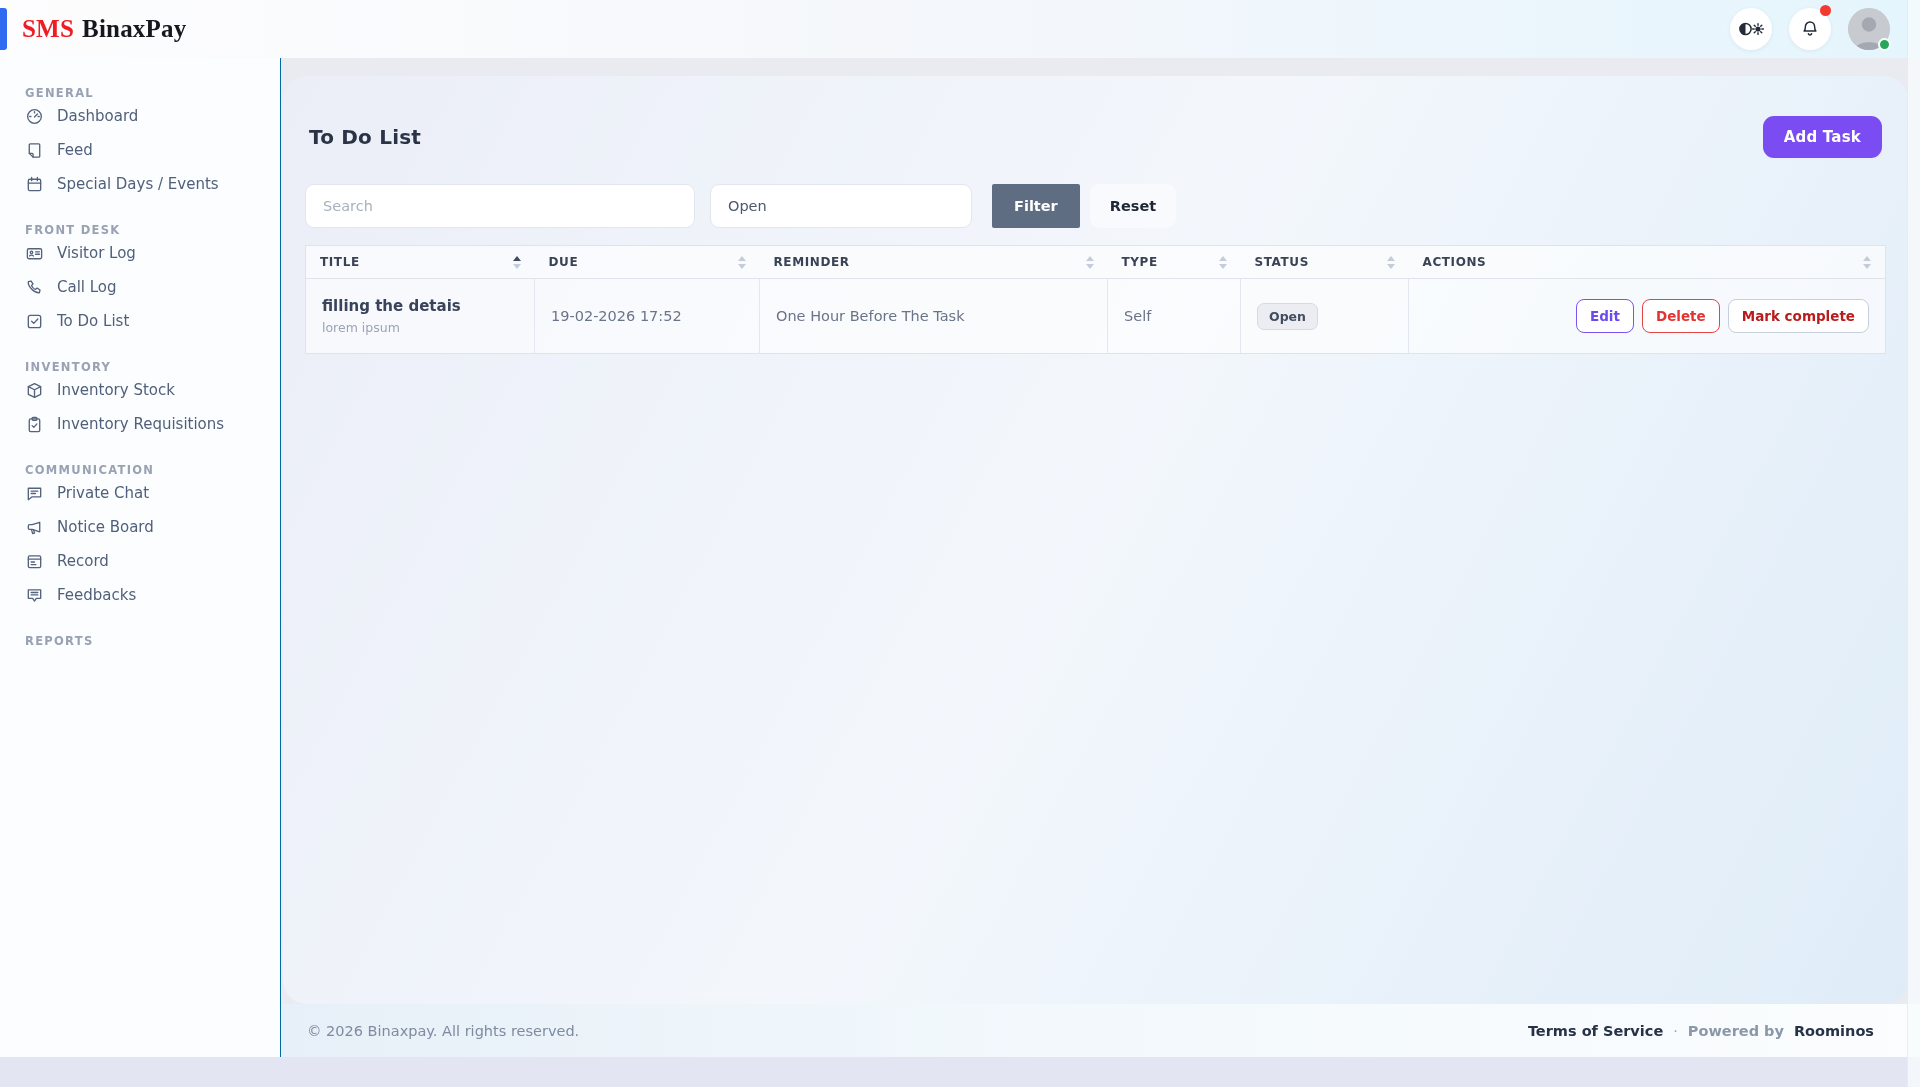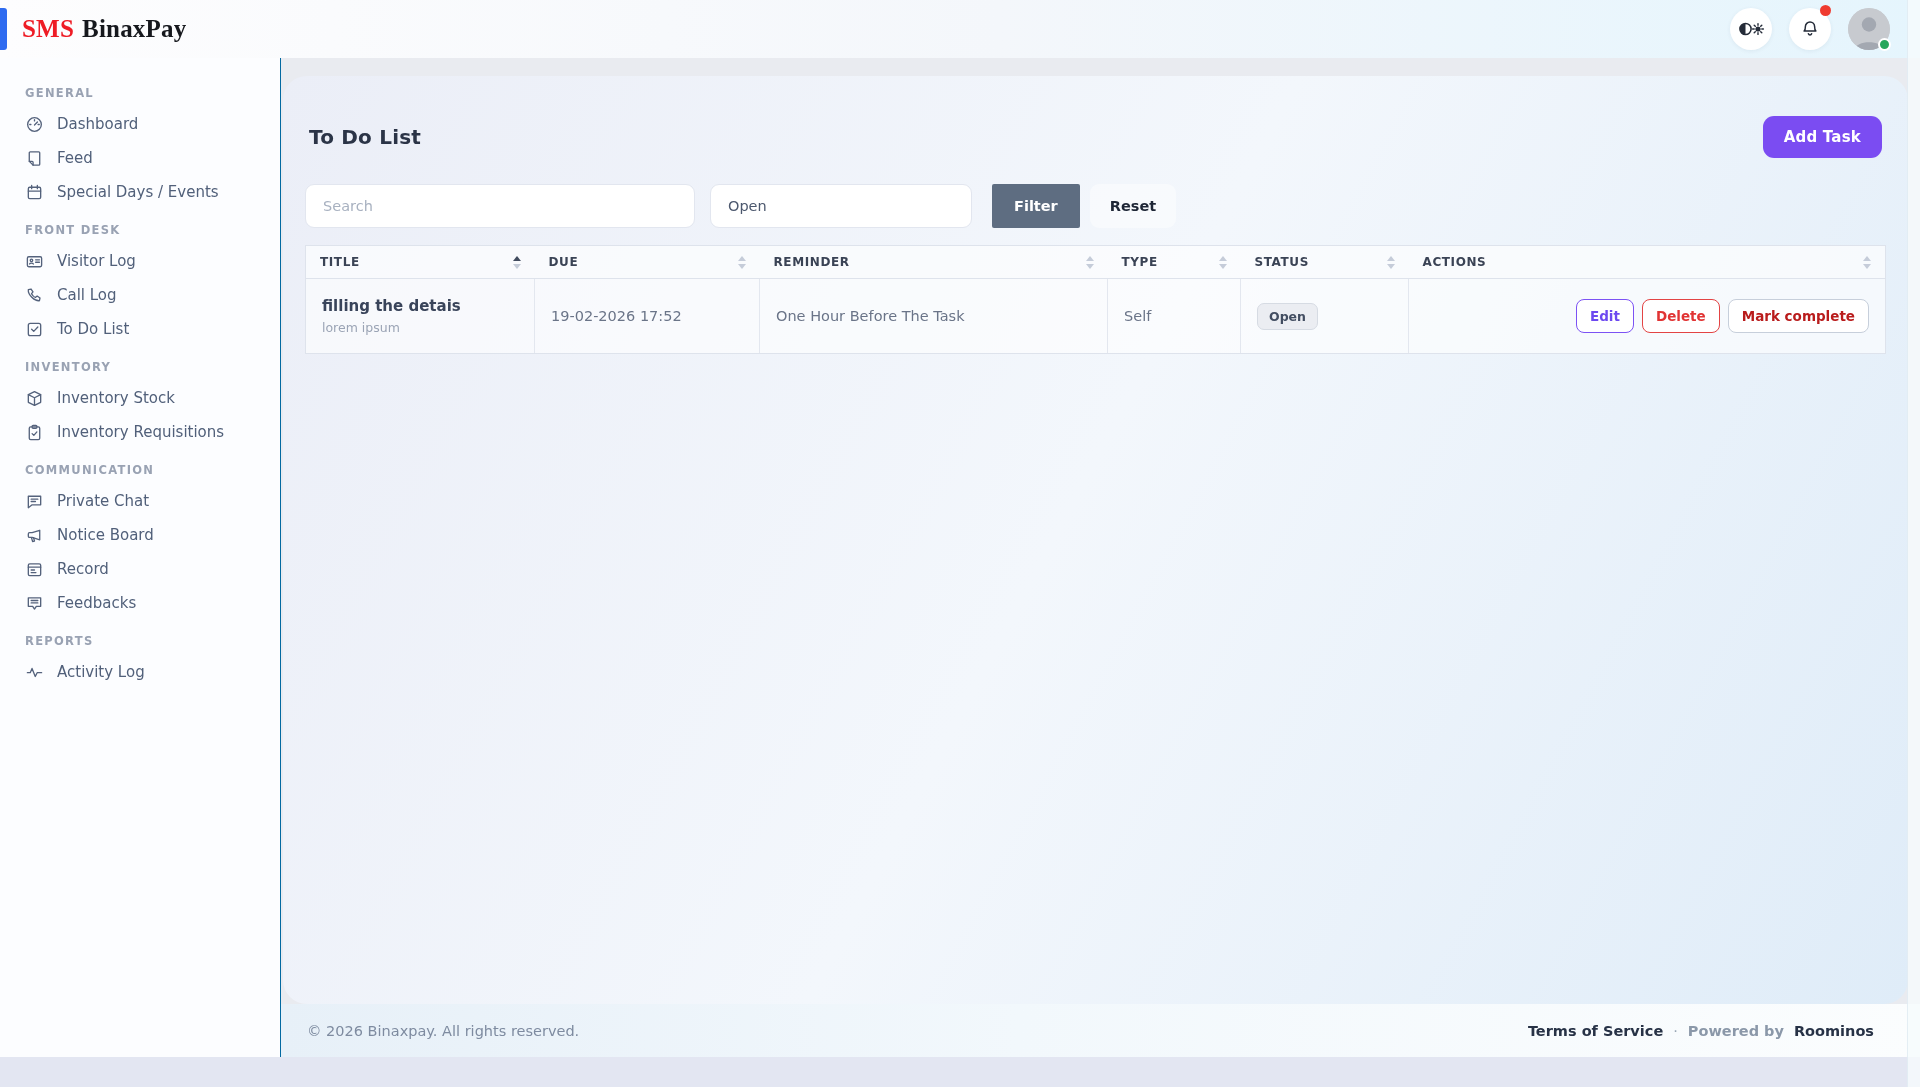--- a/index.html
+++ b/index.html
@@ -34,21 +34,21 @@
   
   .sidebar {
     position:absolute; top:58px; left:0; bottom:30px; width:281px;
     background:#fcfdff; border-right:1px solid #0369a1; padding-top:14px; z-index:5;
   }
   .section-label {
     margin:14px 25px 7px; font-size:11.5px; font-weight:700; letter-spacing:1.3px;
     color:#99a2b3; text-transform:uppercase;
   }
   .nav-item {
-    height:34px; padding:0 25px; display:flex; align-items:center; gap:13px;
+    height:34px; padding:0 25px; display:flex; align-items:flex-start; gap:13px;
     color:#51607a; font-size:15px; cursor:pointer; white-space:nowrap;
   }
   .nav-icon { width:19px; height:19px; display:flex; align-items:center; justify-content:center; flex:none; }
   .nav-icon svg { width:19px; height:19px; stroke:#54627c; fill:none; stroke-width:1.4; stroke-linecap:round; stroke-linejoin:round; }
 
   
   .main { position:absolute; left:281px; top:58px; right:0; bottom:30px; background:#e9ebf0; }
   .card {
     position:absolute; left:2px; top:18px; right:12px; bottom:53px;
     border-radius:24px;
@@ -303,28 +303,20 @@
       <svg viewBox="0 0 20 20">
           <path d="M3.5 4h13v9h-4.6L10 15.8 8.1 13H3.5z"></path>
           <path d="M6.5 6.8h7M6.5 9.4h7"></path>
         </svg>
     </span>
     <span>Feedbacks</span>
   </div>
 
   <div class="section-label">REPORTS</div>
 
-  <div class="nav-item">
-    <span class="nav-icon">
-      <svg viewBox="0 0 20 20">
-          <path d="M2.5 10.2h3l1.9-4.5 3.4 8.5 2-4h4.7"></path>
-        </svg>
-    </span>
-    <span>Activity Log</span>
-  </div>
 </aside>
 
 <main class="main">
   <section class="card">
 
     <div class="card-head">
       <h1 class="page-title">To Do List</h1>
       <button class="btn-add" style="background:#7b4cf2;">Add Task</button>
     </div>
 

